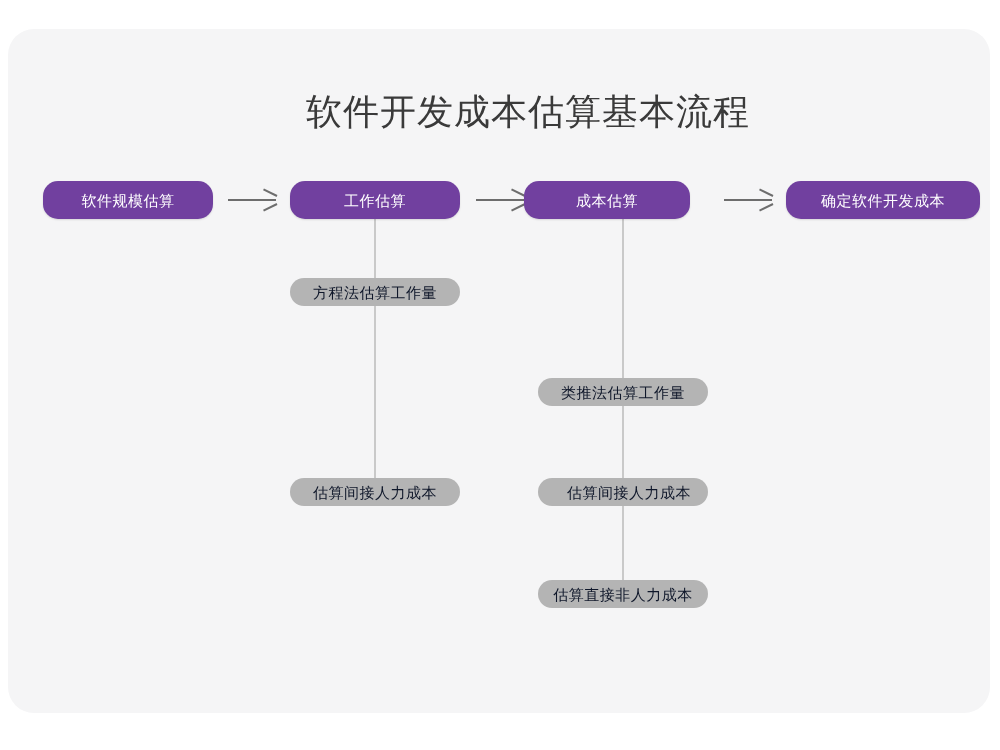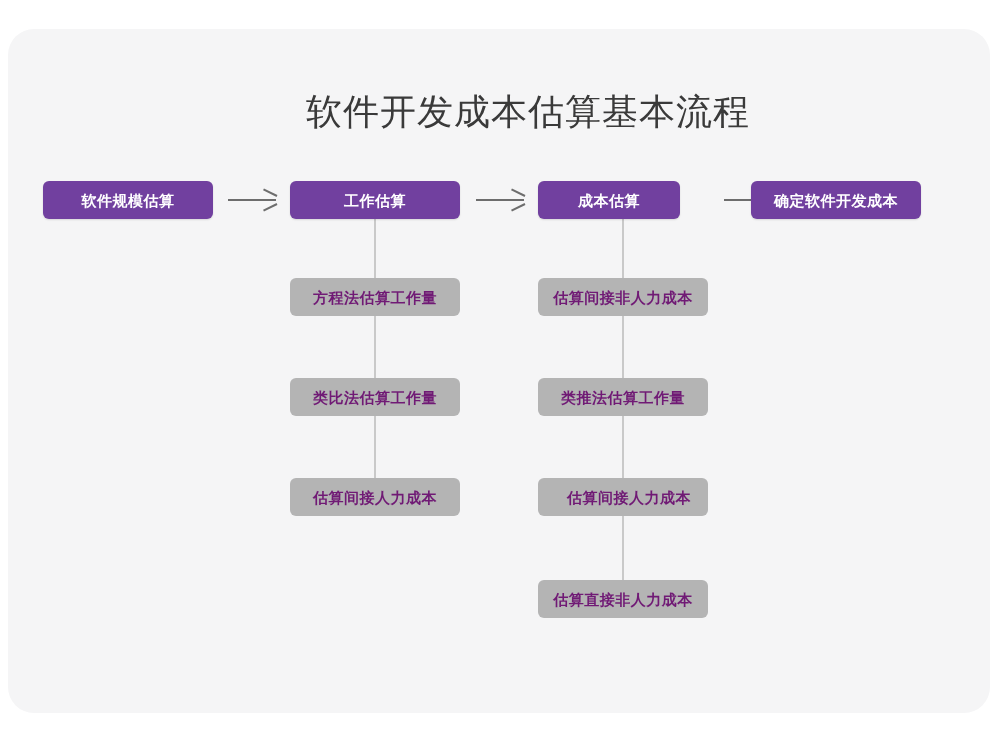--- a/index.html
+++ b/index.html
@@ -98,38 +98,37 @@
     transform-origin: right center;
   }
 
   
   .node {
     position: absolute;
     box-sizing: border-box;
     display: flex;
     align-items: center;
     justify-content: center;
-    border-radius: 6px;
+    border-radius: 15px;
     font-size: 15px;
     line-height: 1;
     letter-spacing: 0.5px;
     white-space: nowrap;
     user-select: none;
-    font-weight: bold;
   }
   .node.stage {
     height: 38px;
     background: #71409f;
     color: #ffffff;
     box-shadow: 0 1px 2px rgba(0,0,0,0.12);
   }
   .node.sub {
-    height: 38px;
+    height: 28px;
     background: #b4b4b4;
-    color: #701a75;
+    color: #0f172a;
   }
 </style>
 </head>
 <body>
 
 <div class="page-card"></div>
 
 <div class="diagram">
 
   <div class="chart-title">软件开发成本估算基本流程</div>
@@ -147,31 +146,29 @@
   </div>
   <div class="arrow" style="left:724px; width:48px;">
     <span class="shaft"></span>
     <span class="head"></span>
   </div>
 
   <div class="node stage" style="left:43px; top:181px; width:170px;">软件规模估算</div>
 
   <div class="node stage" style="left:290px; top:181px; width:170px;">工作估算</div>
 
-  <div class="node stage" style="left:538px; top:181px; width:142px;">成本估算</div>
+  <div class="node stage" style="left:524px; top:181px; width:166px;">成本估算</div>
 
-  <div class="node stage" style="left:751px; top:181px; width:170px;">确定软件开发成本</div>
+  <div class="node stage" style="left:786px; top:181px; width:194px;">确定软件开发成本</div>
 
   <div class="node sub" style="left:290px; top:278px; width:170px;">方程法估算工作量</div>
 
-  <div class="node sub" style="left:290px; top:378px; width:170px;">类比法估算工作量</div>
 
   <div class="node sub" style="left:290px; top:478px; width:170px;">估算间接人力成本</div>
 
-  <div class="node sub" style="left:538px; top:278px; width:170px;">估算间接非人力成本</div>
 
   <div class="node sub" style="left:538px; top:378px; width:170px;">类推法估算工作量</div>
 
   <div class="node sub" style="left:538px; top:478px; width:170px;padding-left:12px;">估算间接人力成本</div>
 
   <div class="node sub" style="left:538px; top:580px; width:170px;">估算直接非人力成本</div>
 
 </div>
 
 </body></html>

